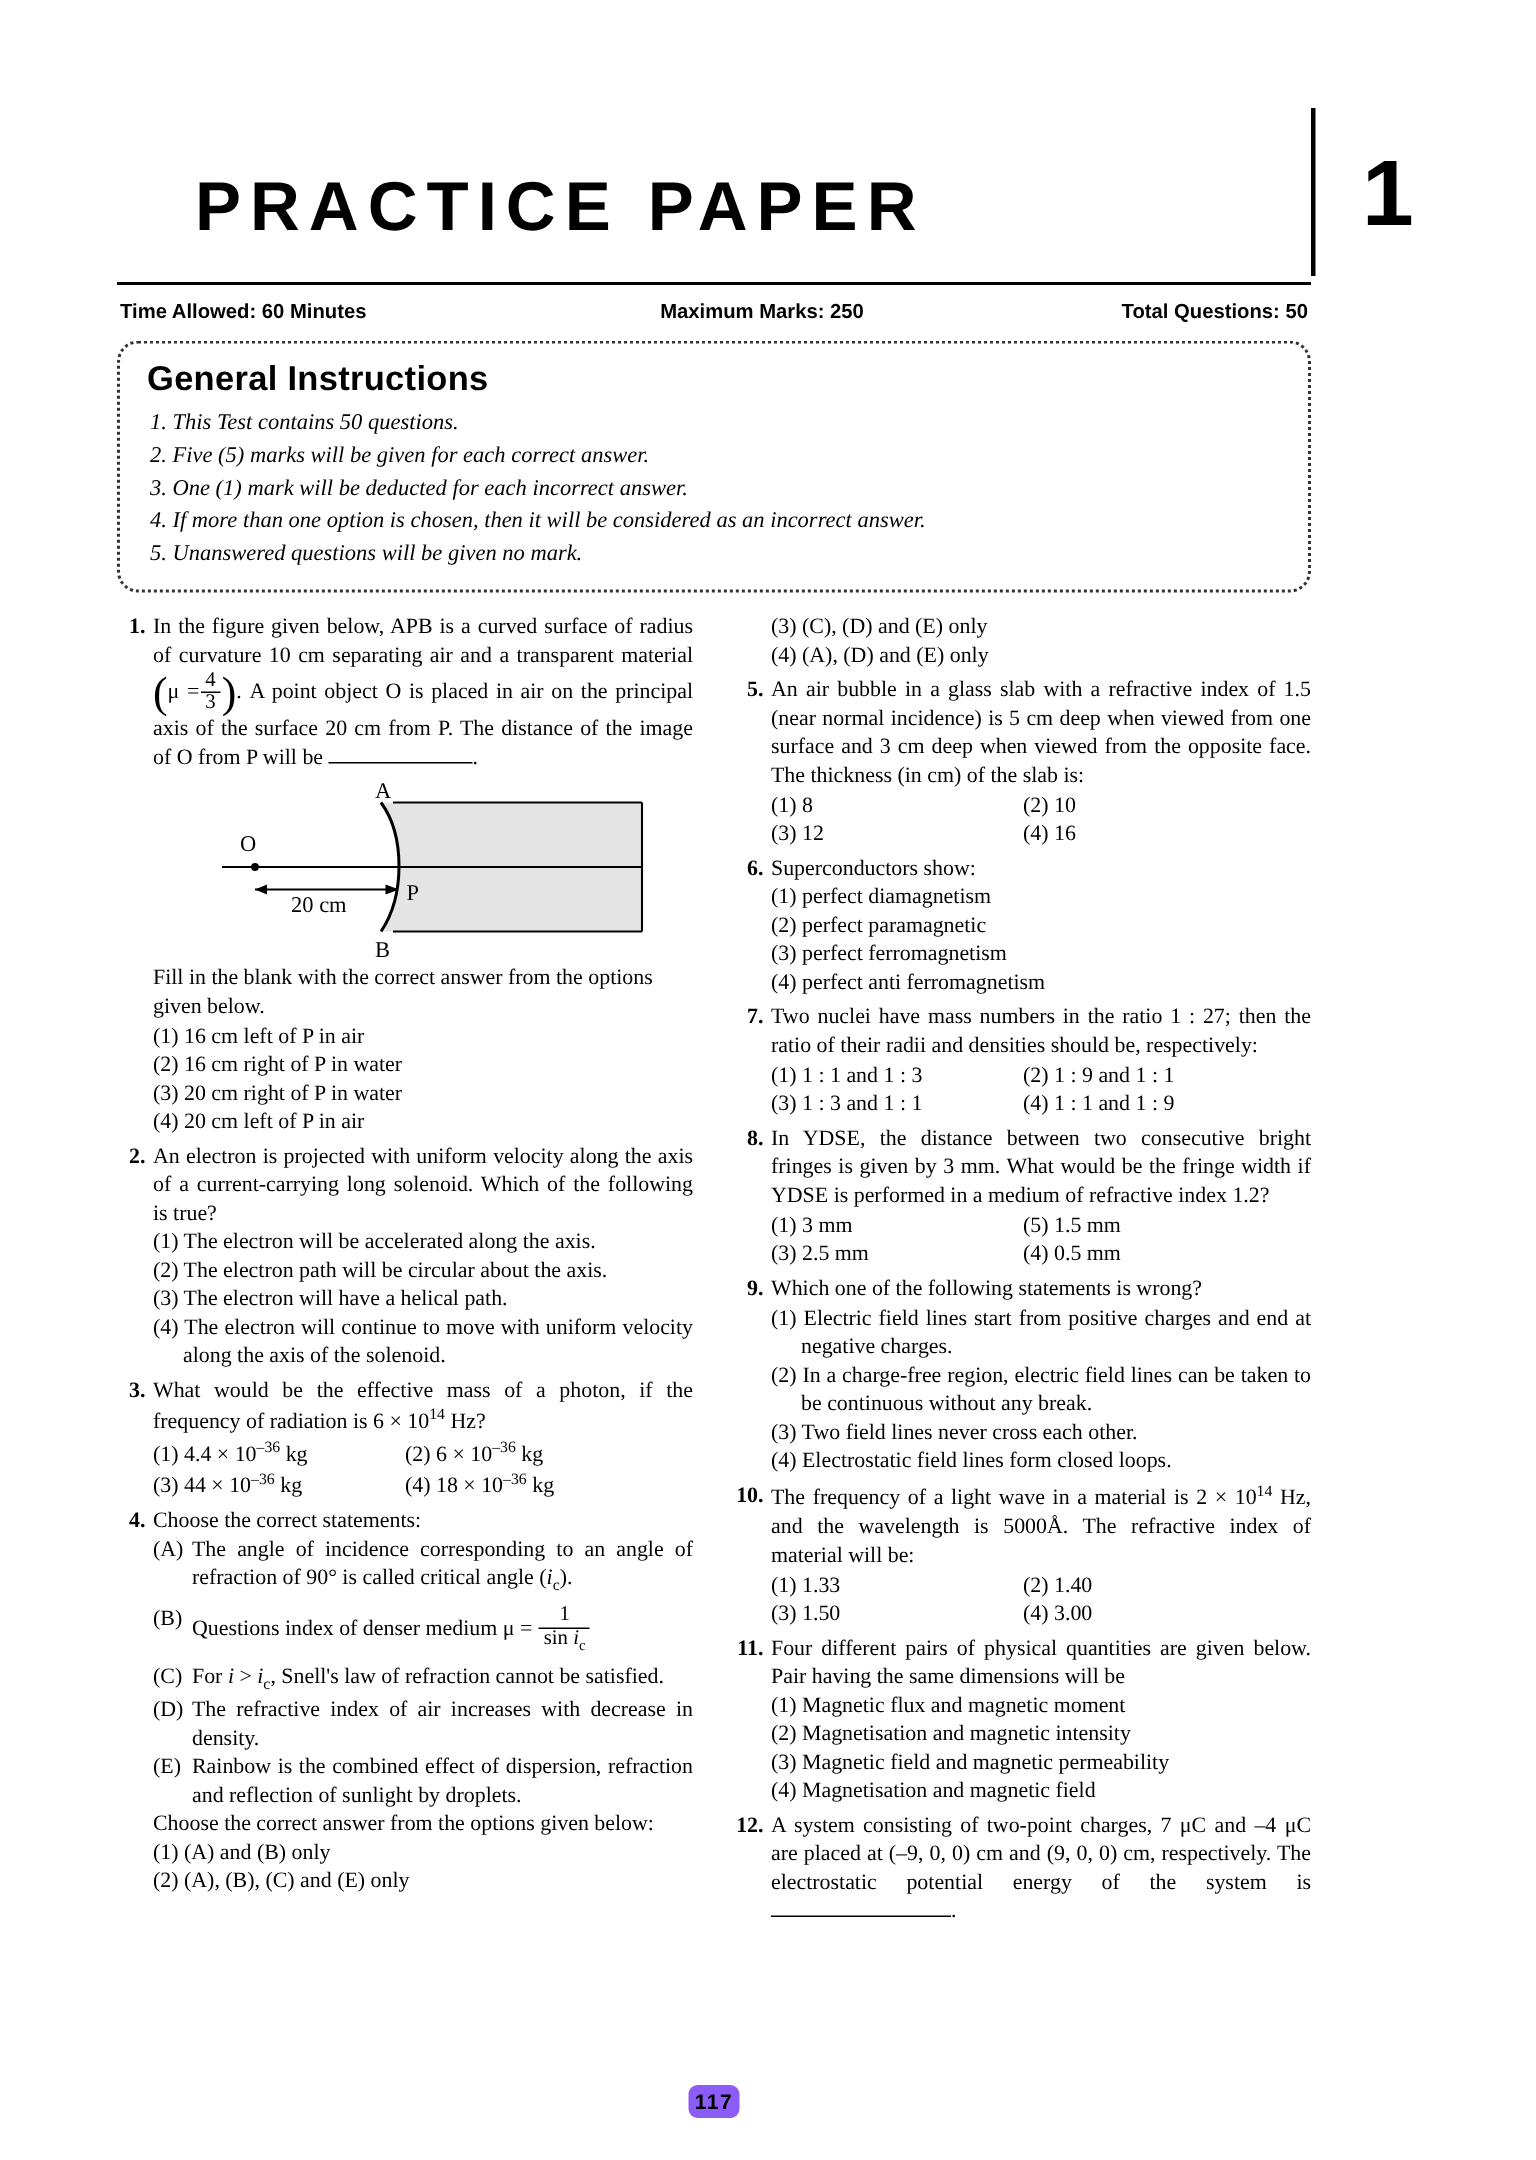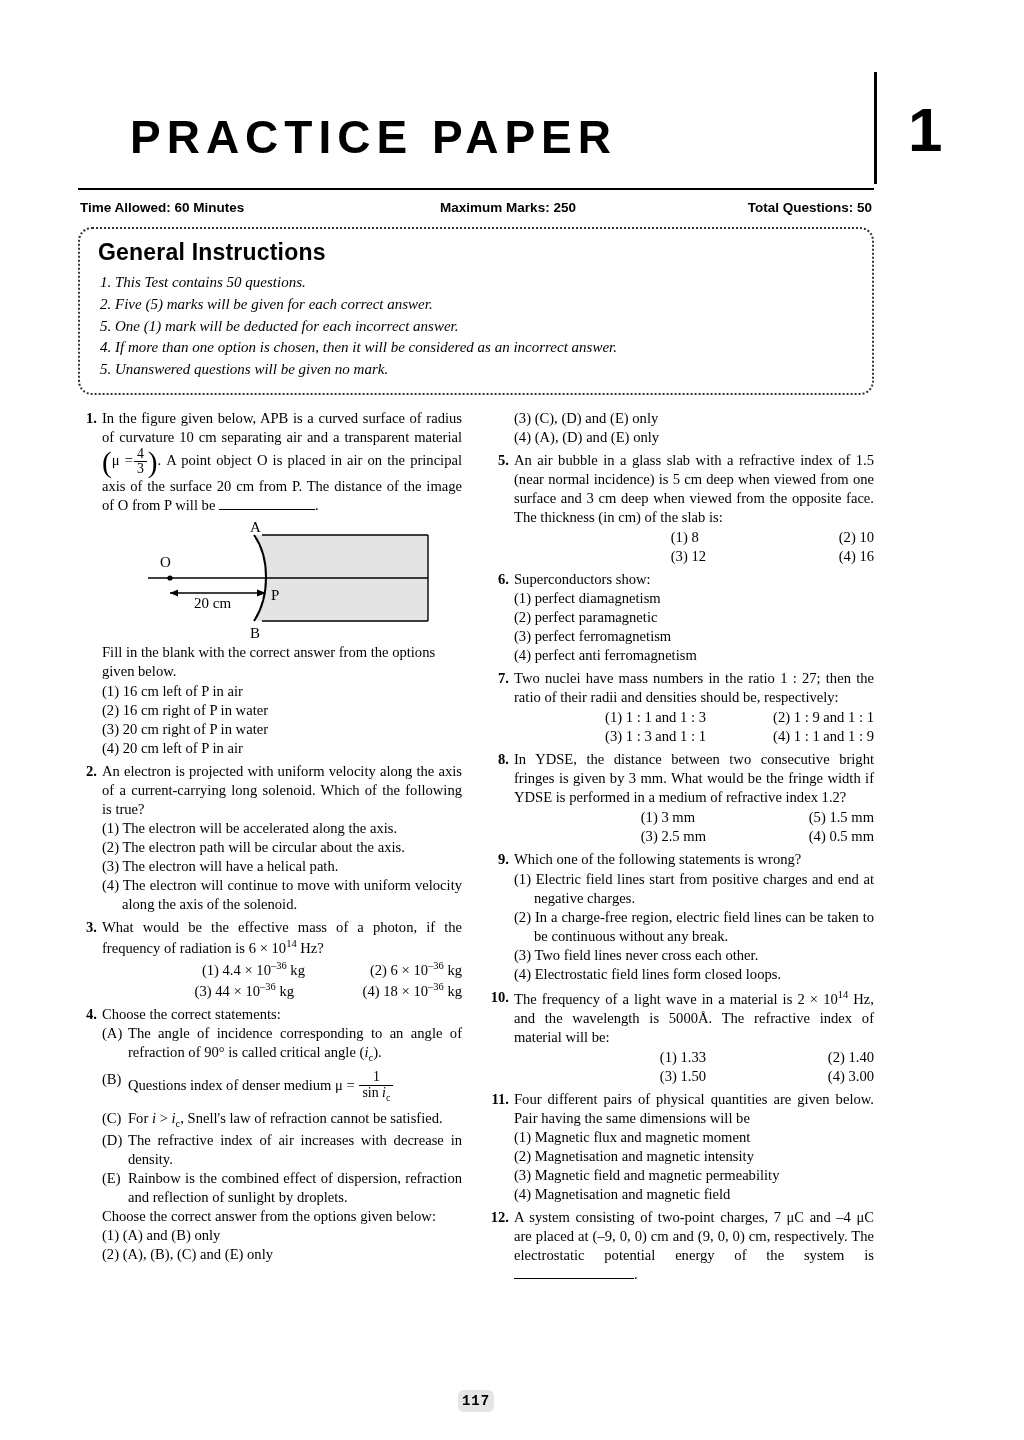--- a/index.html
+++ b/index.html
@@ -117,21 +117,20 @@
     padding-right: 5px;
     box-sizing: border-box;
   }
   .q-body { flex: 1 1 auto; }
   .just { text-align: justify; }
 
   .opts { margin-top: 1px; }
   .opt { display: block; }
   .opt2 {
     display: flex;
-    justify-content: flex-end;
   }
   .opt2 > span:first-child { width: 168px; flex: 0 0 168px; }
 
   .sub { display: flex; }
   .sub-lab { width: 26px; flex: 0 0 26px; }
   .sub-body { flex: 1 1 auto; }
 
   .blank { display: inline-block; border-bottom: 1px solid #000; width: 96px; }
   .blank-sm { display: inline-block; border-bottom: 1px solid #000; width: 120px; }
 
@@ -168,24 +167,24 @@
 
   
   .page-num {
     position: absolute;
     left: 0; right: 0;
     bottom: 28px;
     text-align: center;
   }
   .page-num span {
     display: inline-block;
-    font-family: Liberation Mono, monospace;
+    font-family: Liberation Sans, sans-serif;
     font-weight: bold;
     font-size: 14px;
-    background: #e5e5e5;
+    background: #8b5cf6;
     border-radius: 6px;
     padding: 3px 4px;
     letter-spacing: 1px;
   }
 </style>
 </head>
 <body>
 
 <div class="page">
 
@@ -199,21 +198,21 @@
   <div class="meta-row">
     <div>Time Allowed: 60 Minutes</div>
     <div class="mid">Maximum Marks: 250</div>
     <div>Total Questions: 50</div>
   </div>
 
   <div class="instructions">
     <div class="instr-title">General Instructions</div>
     <div class="instr-line">1. This Test contains 50 questions.</div>
     <div class="instr-line">2. Five (5) marks will be given for each correct answer.</div>
-    <div class="instr-line">5. One (1) mark will be deducted for each incorrect answer.</div>
+    <div class="instr-line">3. One (1) mark will be deducted for each incorrect answer.</div>
     <div class="instr-line">4. If more than one option is chosen, then it will be considered as an incorrect answer.</div>
     <div class="instr-line">5. Unanswered questions will be given no mark.</div>
   </div>
 
   <div class="columns">
 
     <div class="col left">
 
       <div class="q">
         <div class="q-num">1.</div>

